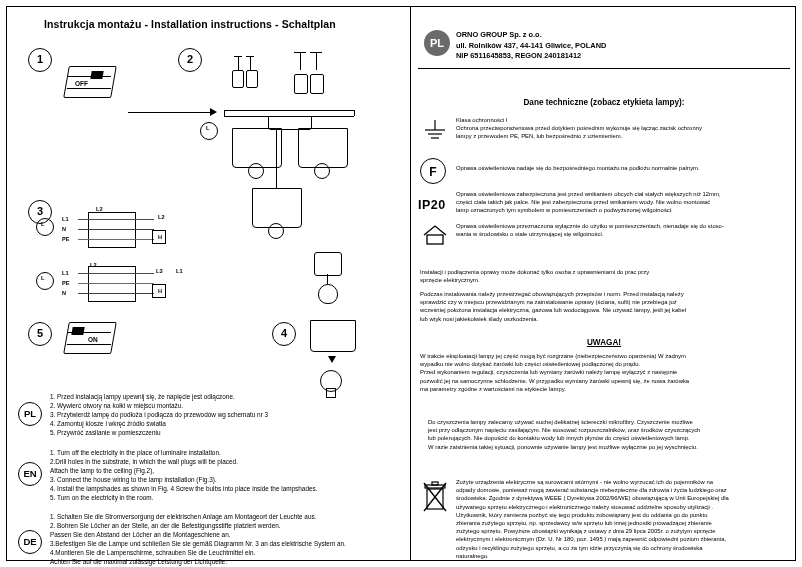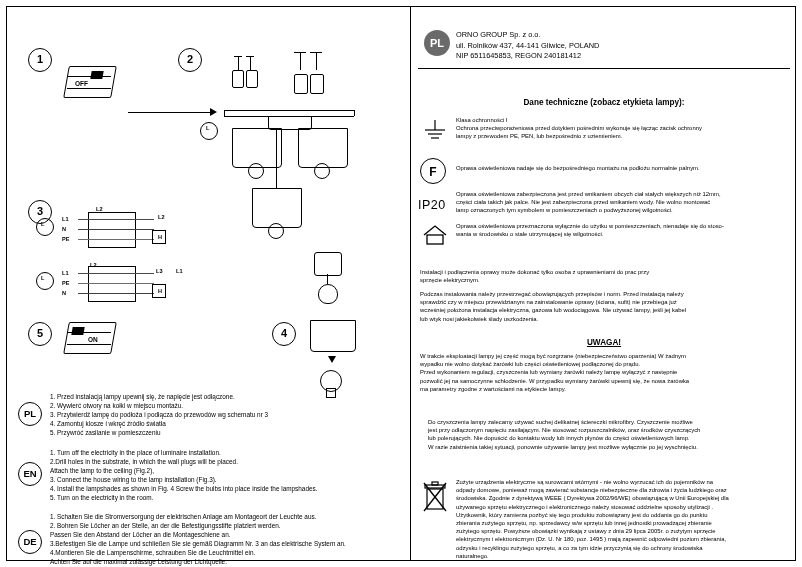--- a/index.html
+++ b/index.html
@@ -183,21 +183,21 @@
     font-weight: bold;
     text-align: center;
     line-height: 26px;
   }
   .company {
     position: absolute;
     left: 456px;
     top: 30px;
     font-size: 7.4px;
     line-height: 10.5px;
-    font-weight: normal;
+    font-weight: bold;
     white-space: pre-line;
   }
   .rhead {
     position: absolute;
     font-size: 8.2px;
     font-weight: bold;
     text-align: center;
     width: 372px;
     left: 418px;
   }
@@ -217,35 +217,36 @@
     width: 26px; height: 26px;
     border: 1.2px solid #000;
     border-radius: 50%;
     box-sizing: border-box;
     position: absolute;
     left: 0; top: 0;
   }
   .ip20 {
     position: absolute;
     font-size: 12.5px;
-    font-weight: normal;
+    font-weight: bold;
     letter-spacing: 0.5px;
   }
   .hr-r {
     position: absolute;
     border-top: 1px solid #000;
   }
 </style>
 </head>
 <body>
 
 <div id="page">
   <div class="frame"></div>
   <div class="divider-v"></div>
 
+  <div class="title">Instrukcja montażu  -  Installation instructions - Schaltplan</div>
 
   <div class="step-num" style="left:28px; top:48px;">1</div>
   <div class="breaker" style="left:58px; top:62px;">
     <div class="body"></div>
     <div class="slot" style="top:14px;"></div>
     <div class="slot" style="top:26px;"></div>
     <div class="lever"></div>
     <div class="lbl">OFF</div>
   </div>
 

